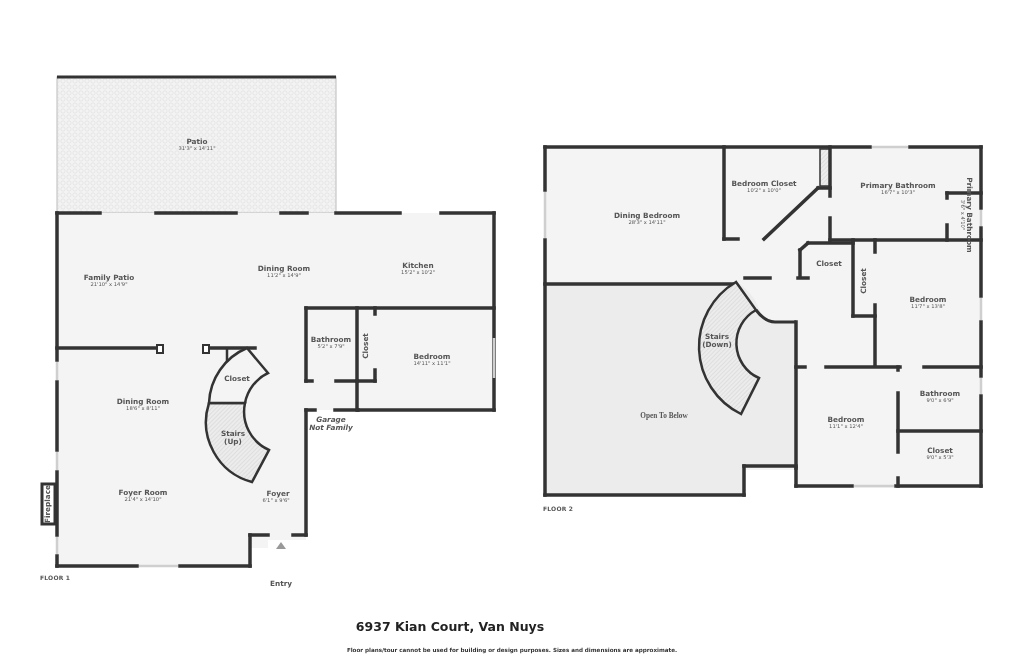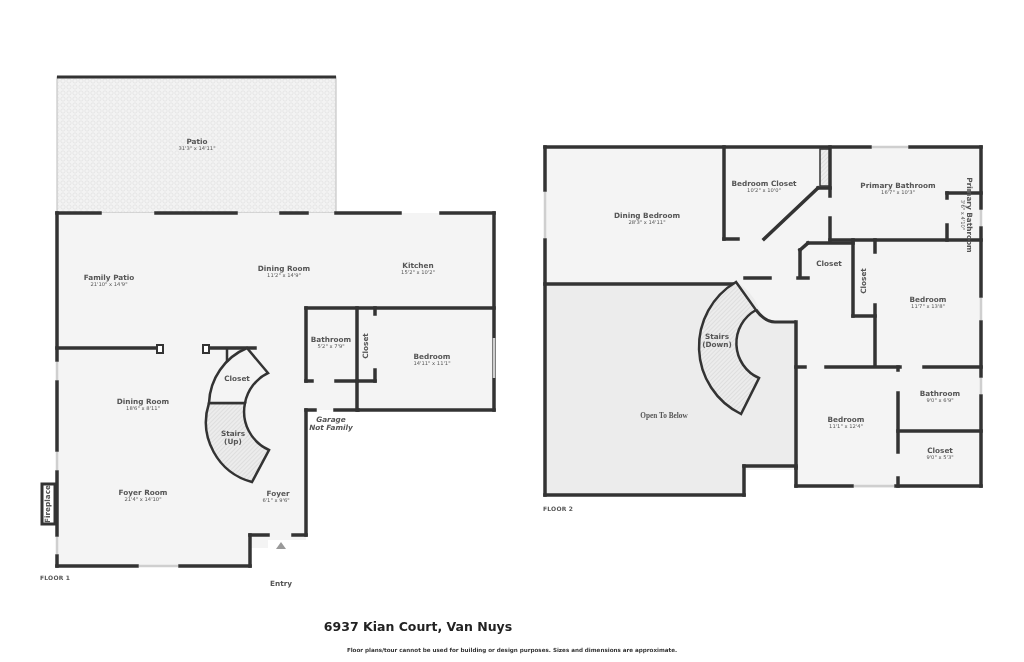--- a/index.html
+++ b/index.html
@@ -4,21 +4,21 @@
 <style>
   html,body{margin:0;padding:0;background:#ffffff;}
   body{width:1024px;height:662px;position:relative;overflow:hidden;font-family:"DejaVu Sans","Liberation Sans",sans-serif;color:#4a4a4a;}
   svg{position:absolute;left:0;top:0;}
   .lbl{position:absolute;text-align:center;transform:translate(-50%,-50%);white-space:nowrap;line-height:1.15;}
   .lbl .n{font-size:7.3px;font-weight:bold;color:#555;display:block;}
   .lbl .d{font-size:5.2px;color:#555;display:block;}
   .vert{transform:translate(-50%,-50%) rotate(-90deg);}
   .vert90{transform:translate(-50%,-50%) rotate(90deg);}
   .floor-tag{position:absolute;font-size:6px;font-weight:bold;color:#555;letter-spacing:.2px;}
-  .address{position:absolute;left:0;width:836px;top:619px;text-align:center;font-size:12.5px;font-weight:bold;color:#222;}
+  .address{position:absolute;left:0;width:836px;top:619px;text-align:center;font-size:12.5px;font-weight:bold;color:#222;padding-left:32px;}
   .disclaimer{position:absolute;left:0;width:1024px;top:647px;text-align:center;font-size:5.6px;font-weight:bold;color:#333;}
 </style>
 </head>
 <body>
 
 <svg width="1024" height="662" viewBox="0 0 1024 662">
   <defs>
     <pattern id="patioPat" width="6" height="6" patternUnits="userSpaceOnUse">
       <rect width="6" height="6" fill="#f3f3f3"></rect>
       <circle cx="3" cy="3" r="2.2" fill="none" stroke="#dcdcdc" stroke-width="0.6"></circle>

